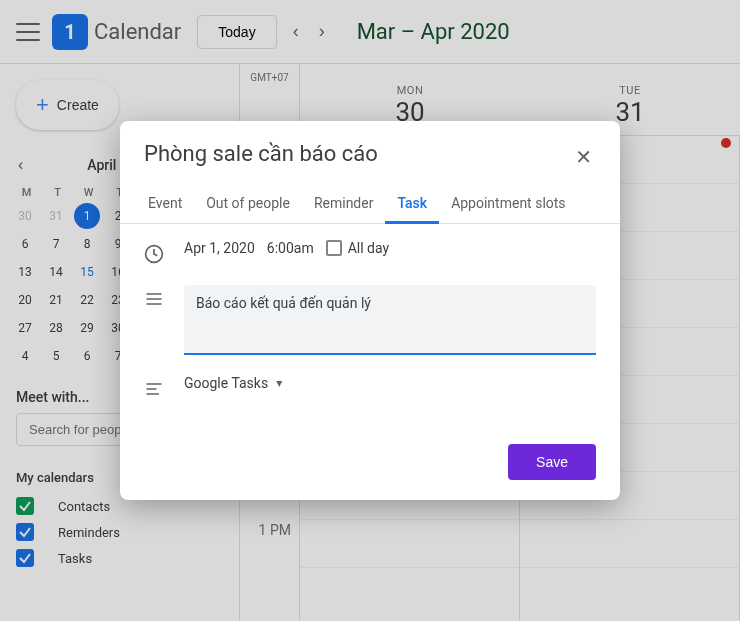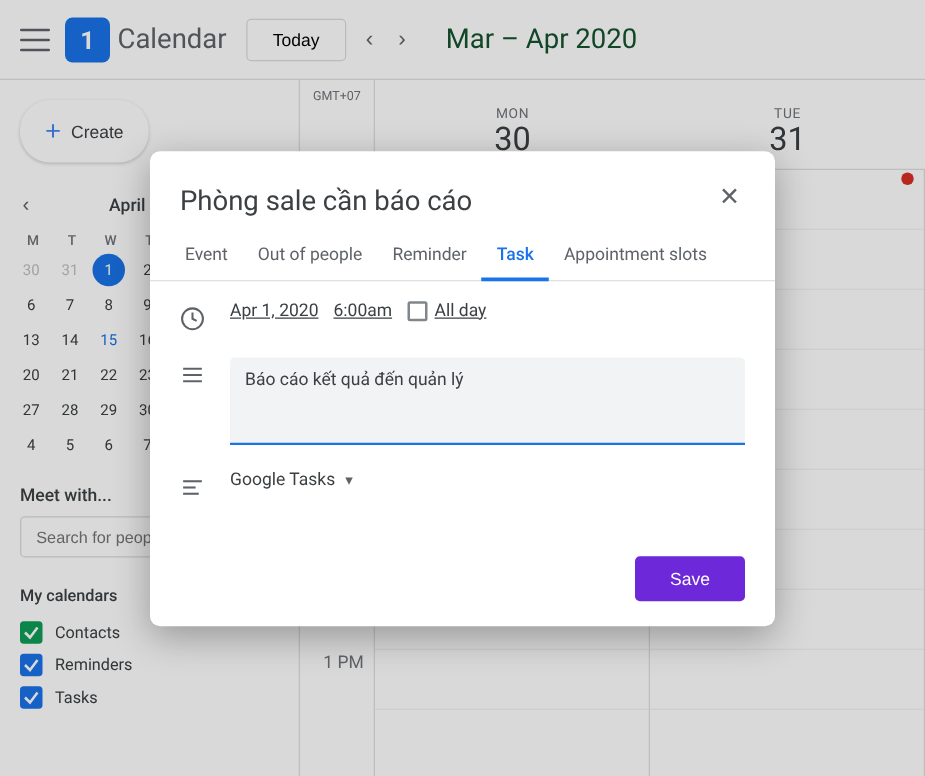--- a/index.html
+++ b/index.html
@@ -39,21 +39,21 @@
     .mini-day.saturday { color: #70757a; }
 
     
     .meet-section { padding: 12px 16px; }
     .meet-title { font-size: 14px; color: #3c4043; font-weight: 500; margin-bottom: 8px; }
     .search-people { width: 100%; padding: 8px 12px; border: 1px solid #dadce0; border-radius: 4px; font-size: 13px; color: #70757a; outline: none; }
 
     
     .cal-section { padding: 12px 16px; }
     .cal-section-title { font-size: 13px; color: #3c4043; font-weight: 500; margin-bottom: 8px; }
-    .cal-item { display: flex; align-items: center; gap: 10px; padding: 4px 0; cursor: pointer; }
+    .cal-item { display: flex; align-items: center; gap: 24px; padding: 4px 0; cursor: pointer; }
     .cal-check { width: 18px; height: 18px; border-radius: 3px; display: flex; align-items: center; justify-content: center; flex-shrink: 0; }
     .cal-check svg { width: 14px; height: 14px; }
     .cal-label { font-size: 13px; color: #3c4043; }
 
     
     .cal-content { flex: 1; display: flex; flex-direction: column; overflow: hidden; position: relative; }
     .cal-header-row { display: grid; grid-template-columns: 60px 1fr 1fr; border-bottom: 1px solid #e0e0e0; }
     .timezone-label { font-size: 10px; color: #70757a; padding: 8px 4px; display: flex; align-items: flex-start; justify-content: center; border-right: 1px solid #e0e0e0; }
     .day-col-header { text-align: center; padding: 8px 0; }
     .day-name { font-size: 11px; color: #70757a; text-transform: uppercase; letter-spacing: 0.5px; margin-top: 12px; }
@@ -61,31 +61,31 @@
     .cal-body { flex: 1; overflow-y: auto; display: grid; grid-template-columns: 60px 1fr 1fr; position: relative; }
     .time-gutter { border-right: 1px solid #e0e0e0; }
     .time-slot { height: 48px; display: flex; align-items: flex-start; justify-content: flex-end; padding-right: 8px; font-size: 14px; color: #70757a; padding-top: 2px; }
     .day-grid { border-right: 1px solid #e0e0e0; position: relative; }
     .day-grid-cell { height: 48px; border-bottom: 1px solid #f1f3f4; }
     .red-dot { position: absolute; top: 2px; right: 8px; width: 10px; height: 10px; background: #d93025; border-radius: 50%; }
 
     
     .modal-overlay { position: absolute; top: 0; left: 0; right: 0; bottom: 0; background: rgba(0,0,0,0.15); z-index: 100; display: flex; align-items: center; justify-content: center; }
     .modal { background: #fff; border-radius: 8px; box-shadow: 0 8px 30px rgba(0,0,0,0.3); width: 500px; padding: 0; overflow: hidden; }
-    .modal-title-bar { display: flex; align-items: flex-end; justify-content: space-between; padding: 20px 24px 12px; }
+    .modal-title-bar { display: flex; align-items: flex-start; justify-content: space-between; padding: 20px 24px 12px; }
     .modal-title { font-size: 22px; color: #3c4043; font-weight: 400; }
     .modal-close { background: none; border: none; cursor: pointer; font-size: 20px; color: #5f6368; padding: 4px; border-radius: 50%; }
     .modal-tabs { display: flex; padding: 0 16px; border-bottom: 1px solid #e0e0e0; }
     .modal-tab { padding: 10px 12px; font-size: 14px; color: #5f6368; cursor: pointer; border-bottom: 3px solid transparent; margin-bottom: -1px; }
     .modal-tab.active { color: #1a73e8; border-bottom-color: #1a73e8; font-weight: 500; }
     .modal-body { padding: 16px 24px; }
     .modal-row { display: flex; align-items: flex-start; gap: 16px; margin-bottom: 16px; }
     .modal-row-icon { color: #5f6368; font-size: 20px; margin-top: 4px; flex-shrink: 0; width: 24px; }
     .modal-row-content { flex: 1; }
-    .date-time-row { display: flex; align-items: center; gap: 12px; font-size: 14px; color: #3c4043; text-decoration: underline; }
+    .date-time-row { display: flex; align-items: center; gap: 12px; font-size: 14px; color: #3c4043; }
     .allday-check { display: flex; align-items: center; gap: 6px; font-size: 14px; color: #3c4043; }
     .checkbox-sq { width: 16px; height: 16px; border: 2px solid #80868b; border-radius: 2px; display: inline-block; }
     .desc-input { width: 100%; border: none; outline: none; font-size: 14px; color: #3c4043; background: #f1f3f4; padding: 10px 12px; border-radius: 4px 4px 0 0; border-bottom: 2px solid #1a73e8; min-height: 60px; resize: none; font-family: inherit; }
     .tasks-row { display: flex; align-items: center; gap: 8px; font-size: 14px; color: #3c4043; }
     .dropdown-arrow { font-size: 12px; color: #5f6368; }
     .modal-footer { display: flex; justify-content: flex-end; padding: 8px 24px 20px; }
     .save-btn { background: #6d28d9; color: #fff; border: none; border-radius: 4px; padding: 10px 28px; font-size: 14px; cursor: pointer; font-weight: 500; }
   </style>
 </head>
 <body>

